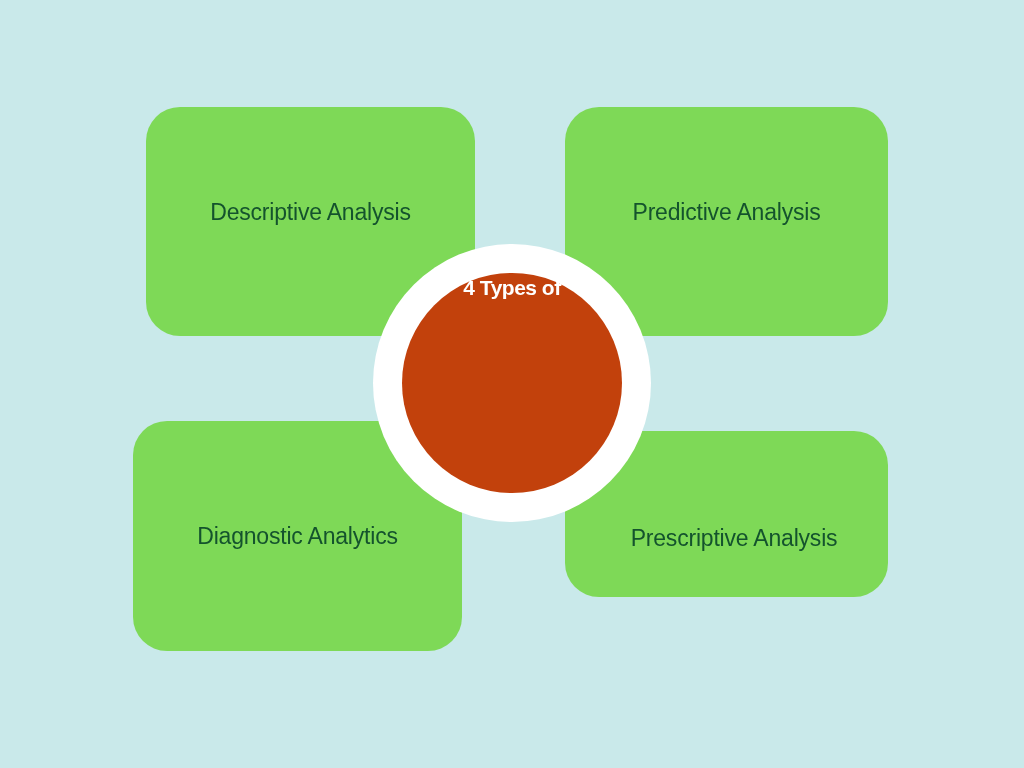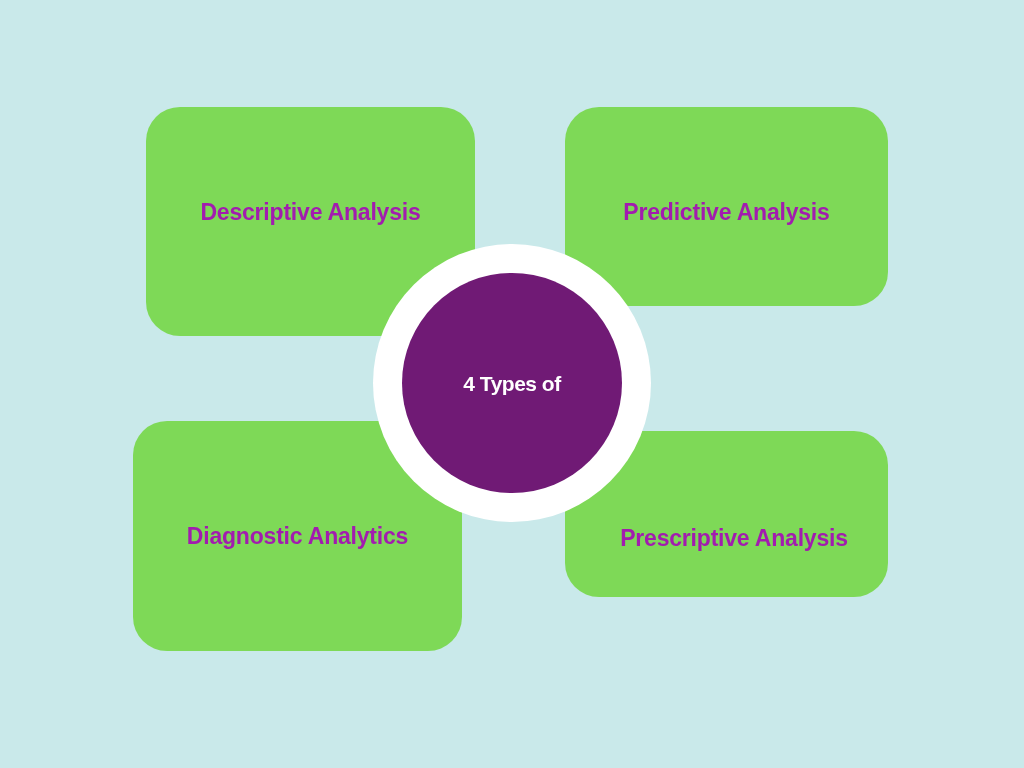--- a/index.html
+++ b/index.html
@@ -1,28 +1,28 @@
 <!DOCTYPE html>
 <html><head>
 <meta charset="utf-8">
 <style>
   html, body { margin:0; padding:0; }
   body { width:1024px; height:768px; position:relative; overflow:hidden; background:#c9e9ea; font-family:"Liberation Sans", sans-serif; }
   .box { position:absolute; background:#7ed957; border-radius:34px; }
-  .box span { position:absolute; left:0; right:0; text-align:center; color:#a21caf; font-weight:bold; font-size:23px; letter-spacing:-0.2px; }
+  .box span { position:absolute; left:0; right:0; text-align:center; color:#14532d; font-weight:normal; font-size:23px; letter-spacing:-0.2px; }
   #b1 { left:146px; top:107px; width:329px; height:229px; }
   #b1 span { top:92px; }
-  #b2 { left:565px; top:107px; width:323px; height:199px; }
+  #b2 { left:565px; top:107px; width:323px; height:229px; }
   #b2 span { top:92px; }
   #b3 { left:133px; top:421px; width:329px; height:230px; }
   #b3 span { top:102px; }
   #b4 { left:565px; top:431px; width:323px; height:166px; }
   #b4 span { top:94px; left:15px; }
   .ring { position:absolute; left:373px; top:244px; width:278px; height:278px; border-radius:50%; background:#ffffff; }
-  .core { position:absolute; left:29px; top:29px; width:220px; height:220px; border-radius:50%; background:#701a75; display:flex; flex-direction:column; align-items:center; justify-content:center; }
+  .core { position:absolute; left:29px; top:29px; width:220px; height:220px; border-radius:50%; background:#c2410c; display:flex; flex-direction:column; align-items:center; justify-content:space-between; }
   .core span { color:#fff; font-weight:bold; font-size:21px; line-height:29px; letter-spacing:-0.5px; }
 </style>
 </head>
 <body>
 
 <div class="box" id="b1">
   <span>Descriptive Analysis</span>
 </div>
 <div class="box" id="b2">
   <span>Predictive Analysis</span>

